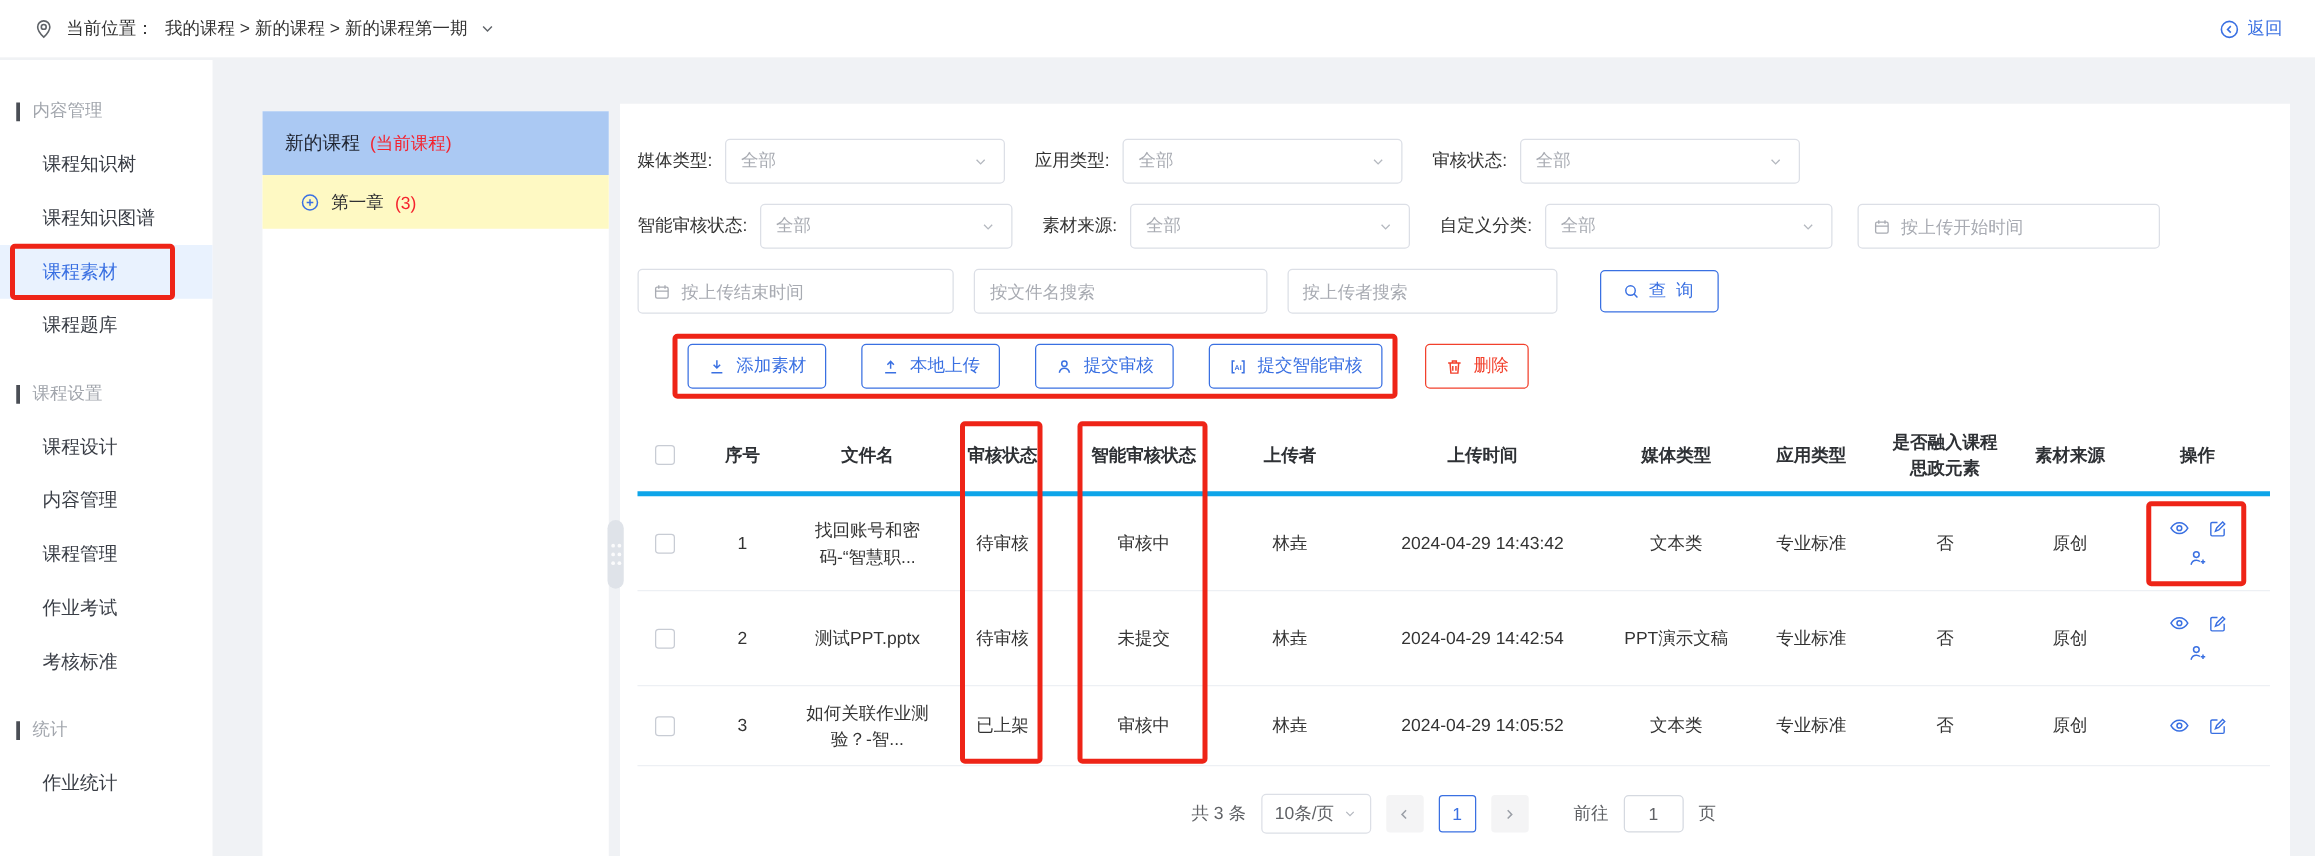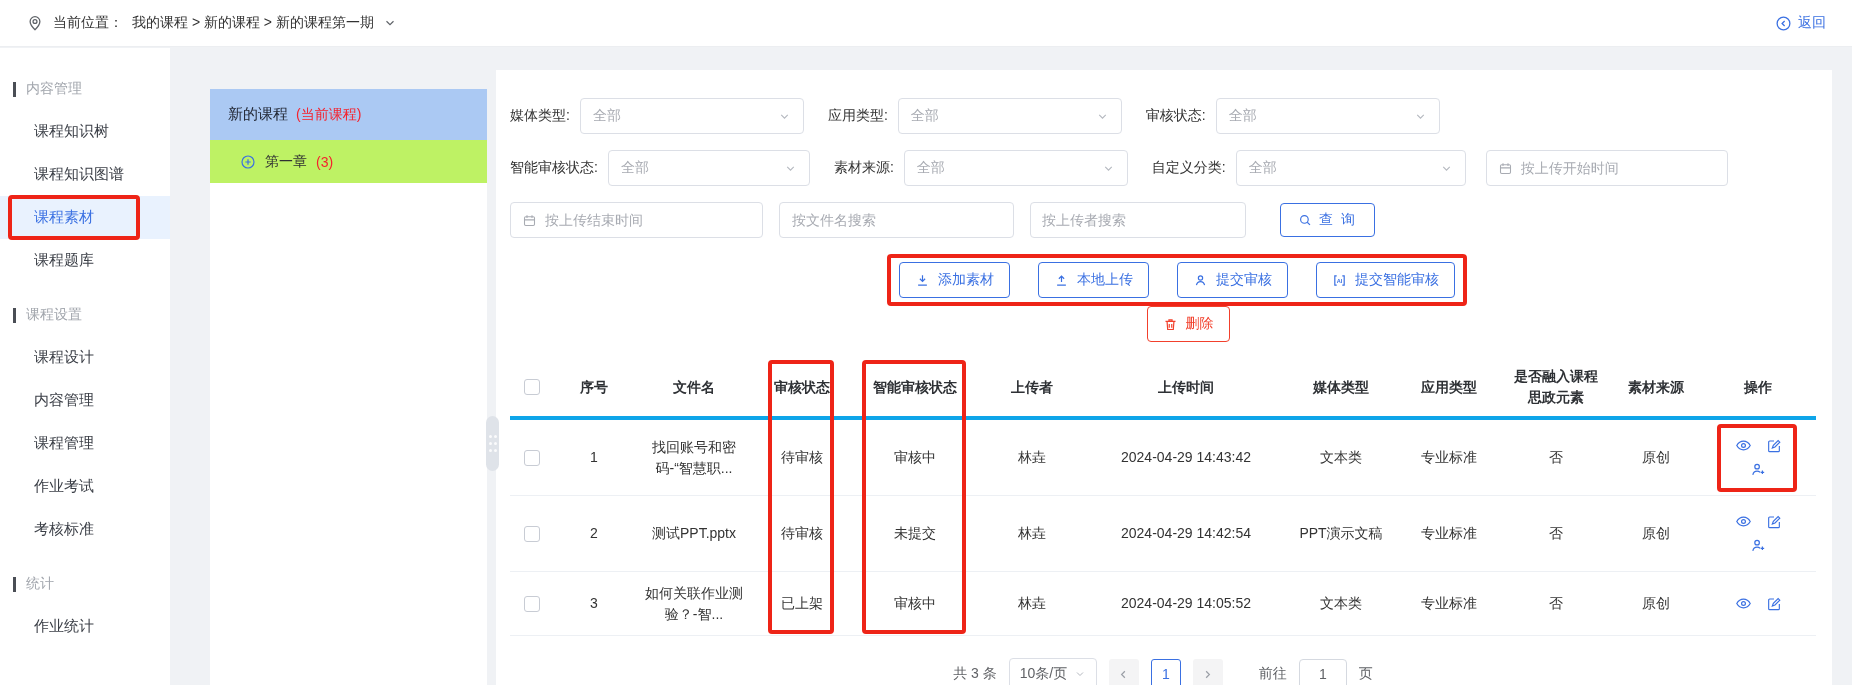--- a/index.html
+++ b/index.html
@@ -29,49 +29,49 @@
     padding-left:34px;color:#3a3e46;font-size:15px;cursor:pointer;}
   .side-item.active{color:#3a70e2;background:#e9f2fe;}
   .ann-side{position:absolute;left:8px;right:30px;top:-1px;bottom:-1px;
     border:4px solid #ee2417;border-radius:4px;pointer-events:none;}
 
   
   .course-panel{position:absolute;left:210px;top:89px;width:277px;bottom:0;background:#fff;}
   .course-head{height:51px;background:#abc9f3;display:flex;align-items:center;padding-left:18px;gap:8px;cursor:pointer;}
   .course-title{font-weight:normal;font-size:15px;color:#1f2430;}
   .course-tag{color:#f5222d;}
-  .chapter-row{height:43px;background:#bef264;display:flex;align-items:center;padding-left:30px;gap:9px;cursor:pointer;}
+  .chapter-row{height:43px;background:#fef9c3;display:flex;align-items:center;padding-left:30px;gap:9px;cursor:pointer;}
   .chapter-row .icon{color:#3a70e2;}
   .chapter-count{color:#f5222d;}
 
   .drag-handle{position:absolute;left:486px;top:416px;width:13px;height:55px;background:#dfe3e9;
     border-radius:7px;display:flex;align-items:center;justify-content:center;gap:2px;cursor:col-resize;z-index:4;}
   .drag-handle .dcol{display:flex;flex-direction:column;gap:4px;}
   .drag-handle i{width:3px;height:3px;border-radius:50%;background:#fbfbfc;display:block;}
 
   
-  .main{position:absolute;left:496px;top:70px;width:1336px;bottom:0;background:#fff;
+  .main{position:absolute;left:496px;top:83px;width:1336px;bottom:0;background:#fff;
     padding:28px 16px 0 14px;}
   .filter-row{display:flex;align-items:center;height:36px;margin-bottom:16px;}
   .f-label{color:#333;margin-right:10px;white-space:nowrap;}
   .gap{width:24px;flex:none;}
   .sel{display:flex;align-items:center;justify-content:space-between;height:36px;
     border:1px solid #dcdfe6;border-radius:4px;background:#fff;padding:0 12px;cursor:pointer;}
   .sel .val{color:#a8abb2;}
   .sel .icon{color:#b4b8bf;}
   .inbox{display:flex;align-items:center;height:36px;border:1px solid #dcdfe6;border-radius:4px;
     background:#fff;padding:0 11px;gap:8px;}
   .inbox .icon{color:#a8abb2;flex:none;}
   .inbox input{border:none;outline:none;width:100%;font:inherit;color:#333;background:transparent;}
   .inbox input::placeholder{color:#a8abb2;}
   .btn-search{display:flex;align-items:center;gap:7px;height:34px;margin-left:34px;padding:0 17px;
     background:#fff;border:1px solid #3a70e2;color:#3a70e2;border-radius:4px;font:inherit;cursor:pointer;letter-spacing:2px;}
 
   
-  .toolbar{display:flex;align-items:center;margin:6px 0 16px 28px;flex-direction:column;}
+  .toolbar{display:flex;align-items:center;margin:6px 0 16px 28px;}
   .toolbar-group{position:relative;display:flex;align-items:center;padding:8px 12px;}
   .ann-box{position:absolute;border:4px solid #ee2417;border-radius:4px;pointer-events:none;z-index:3;}
   .ann-toolbar{left:0;top:0;right:0;bottom:0;}
   .btn{display:inline-flex;align-items:center;gap:8px;height:36px;padding:0 15px;background:#fff;
     border:1px solid #3a70e2;color:#3a70e2;border-radius:4px;font:inherit;cursor:pointer;white-space:nowrap;}
   .toolbar-group .btn{margin-right:28px;}
   .toolbar-group .btn:last-child{margin-right:0;}
   .btn.danger{border-color:#f2402c;color:#f2402c;margin-left:22px;}
 
   

